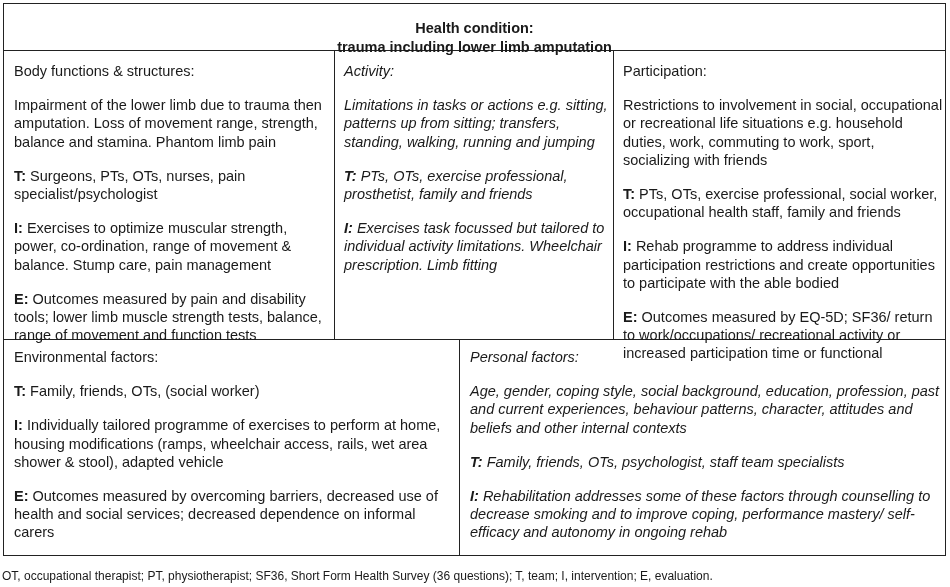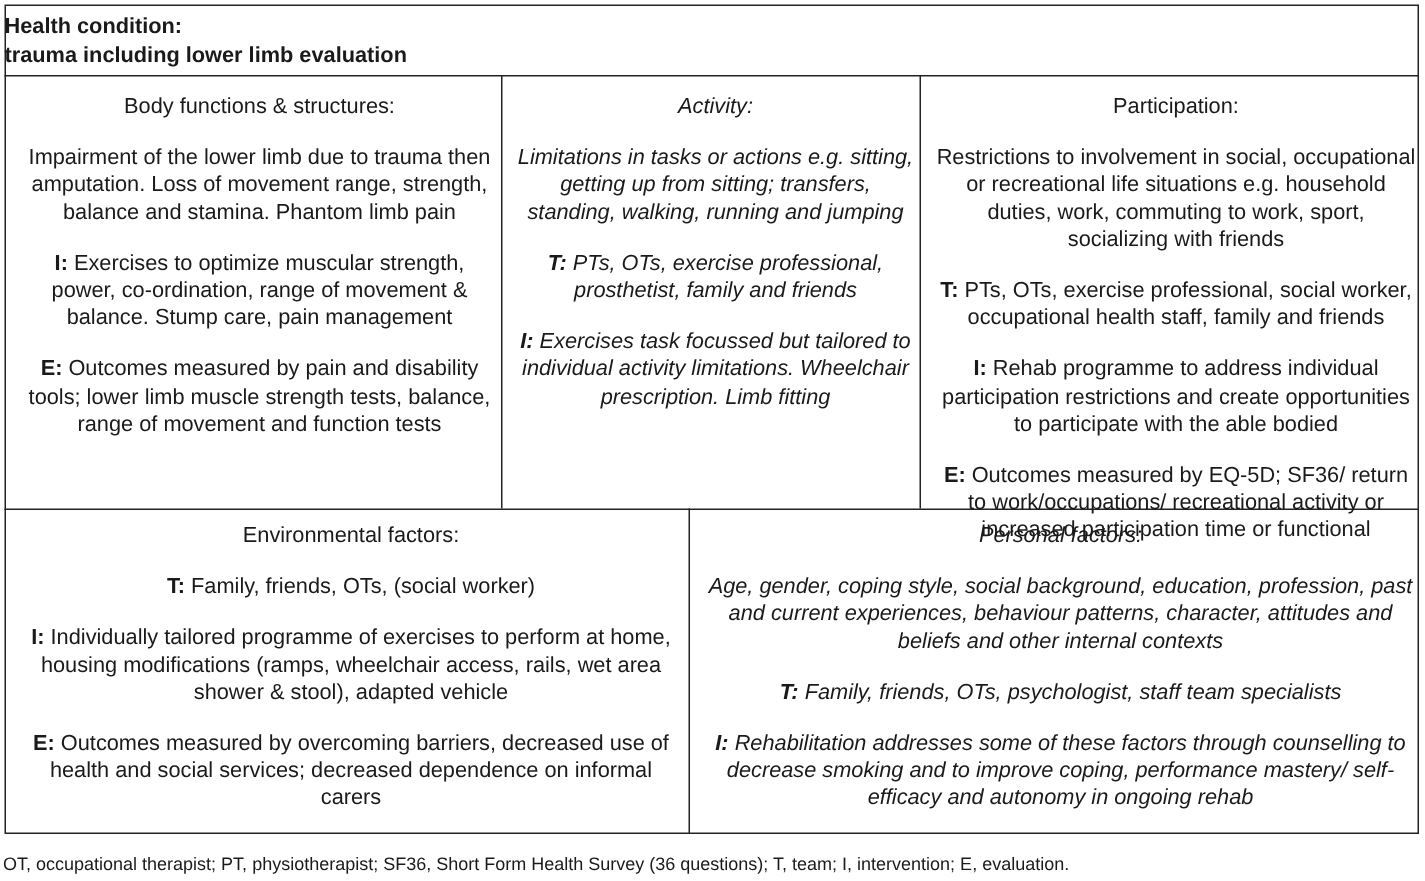--- a/index.html
+++ b/index.html
@@ -7,58 +7,59 @@
     width: 950px; height: 587px; position: relative; overflow: hidden;
     font-family: "Liberation Sans", sans-serif; color: #1a1a1a;
   }
   .frame {
     position: absolute; left: 3px; top: 3px; width: 943px; height: 553px;
     border: 1.5px solid #222; box-sizing: border-box;
   }
   .hdr {
     position: absolute; left: 3px; top: 3px; width: 943px; height: 48px;
     border-bottom: 1.5px solid #222; box-sizing: border-box;
-    text-align: left; font-weight: bold; font-size: 14.5px; line-height: 19px;
-    padding-top: 6px;
+    text-align: center; font-weight: bold; font-size: 14.5px; line-height: 19px;
+    padding-top: 16px;
   }
   .vline { position: absolute; width: 0; border-left: 1.5px solid #222; }
   .hline { position: absolute; height: 0; border-top: 1.5px solid #222; }
   .cell { position: absolute; box-sizing: border-box; font-size: 14.5px; line-height: 18.2px; }
-  .cell .title { text-align: center; margin-bottom: 8px; }
-  .cell p { margin: 16px 0 5px 0; text-align: center; }
+  .cell .title { margin-bottom: 8px; }
+  .cell p { margin: 16px 0 5px 0; }
   .cell b { font-weight: bold; }
   .footer {
     position: absolute; left: 2px; top: 569px; font-size: 12px; line-height: 15px; white-space: nowrap;
   }
 </style>
 </head>
 <body>
 
 <div class="frame"></div>
 
 <div class="hdr">
   <div>Health condition:</div>
-  <div>trauma including lower limb evaluation</div>
+  <div>trauma including lower limb amputation</div>
 </div>
 
 <div class="vline" style="left:334px; top:50px; height:289px;"></div>
 <div class="vline" style="left:613px; top:50px; height:289px;"></div>
 <div class="hline" style="left:3px; top:339px; width:943px;"></div>
 <div class="vline" style="left:459px; top:339px; height:217px;"></div>
 
 <div class="cell" style="left:14px; top:62px; width:318px;">
   <div class="title">Body functions &amp; structures:</div>
   <p>Impairment of the lower limb due to trauma then amputation. Loss of movement range, strength, balance and stamina. Phantom limb pain</p>
+  <p><b>T:</b><span> Surgeons, PTs, OTs, nurses, pain specialist/psychologist</span></p>
   <p><b>I:</b><span> Exercises to optimize muscular strength, power, co-ordination, range of movement &amp; balance. Stump care, pain management</span></p>
   <p><b>E:</b><span> Outcomes measured by pain and disability tools; lower limb muscle strength tests, balance, range of movement and function tests</span></p>
 </div>
 
 <div class="cell" style="left:344px; top:62px; width:266px;font-style:italic;">
   <div class="title">Activity:</div>
-  <p>Limitations in tasks or actions e.g. sitting, getting up from sitting; transfers, standing, walking, running and jumping</p>
+  <p>Limitations in tasks or actions e.g. sitting, patterns up from sitting; transfers, standing, walking, running and jumping</p>
   <p><b>T:</b><span> PTs, OTs, exercise professional, prosthetist, family and friends</span></p>
   <p><b>I:</b><span> Exercises task focussed but tailored to individual activity limitations. Wheelchair prescription. Limb fitting</span></p>
 </div>
 
 <div class="cell" style="left:623px; top:62px; width:322px;">
   <div class="title">Participation:</div>
   <p>Restrictions to involvement in social, occupational or recreational life situations e.g. household duties, work, commuting to work, sport, socializing with friends</p>
   <p><b>T:</b><span> PTs, OTs, exercise professional, social worker, occupational health staff, family and friends</span></p>
   <p><b>I:</b><span> Rehab programme to address individual participation restrictions and create opportunities to participate with the able bodied</span></p>
   <p><b>E:</b><span> Outcomes measured by EQ-5D; SF36/ return to work/occupations/ recreational activity or increased participation time or functional</span></p>

